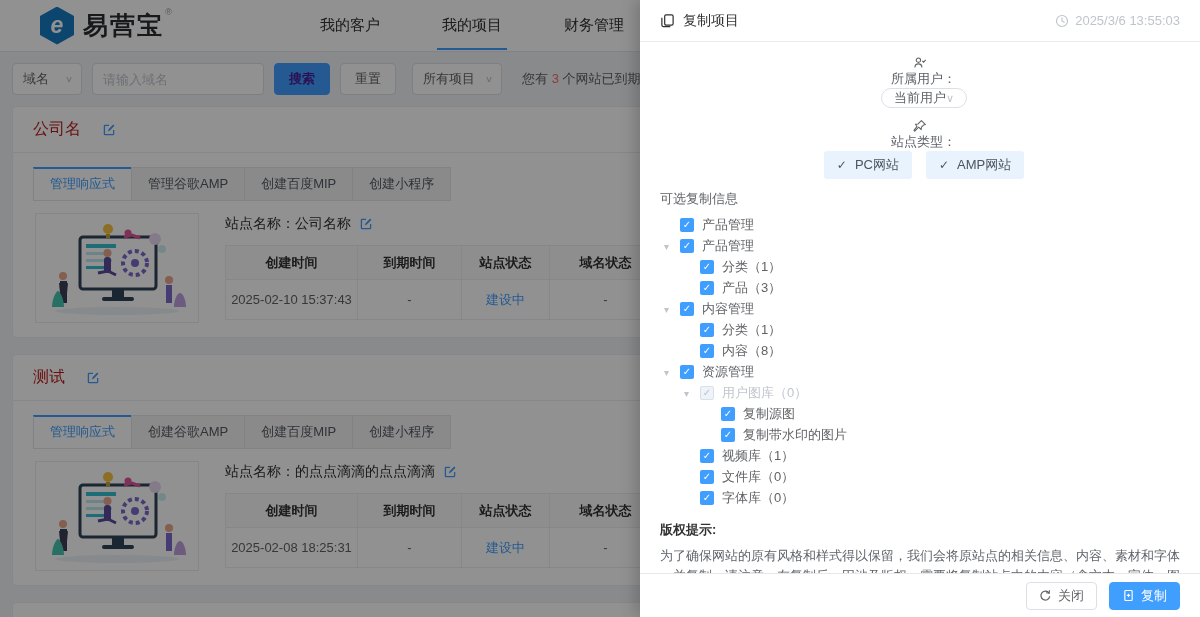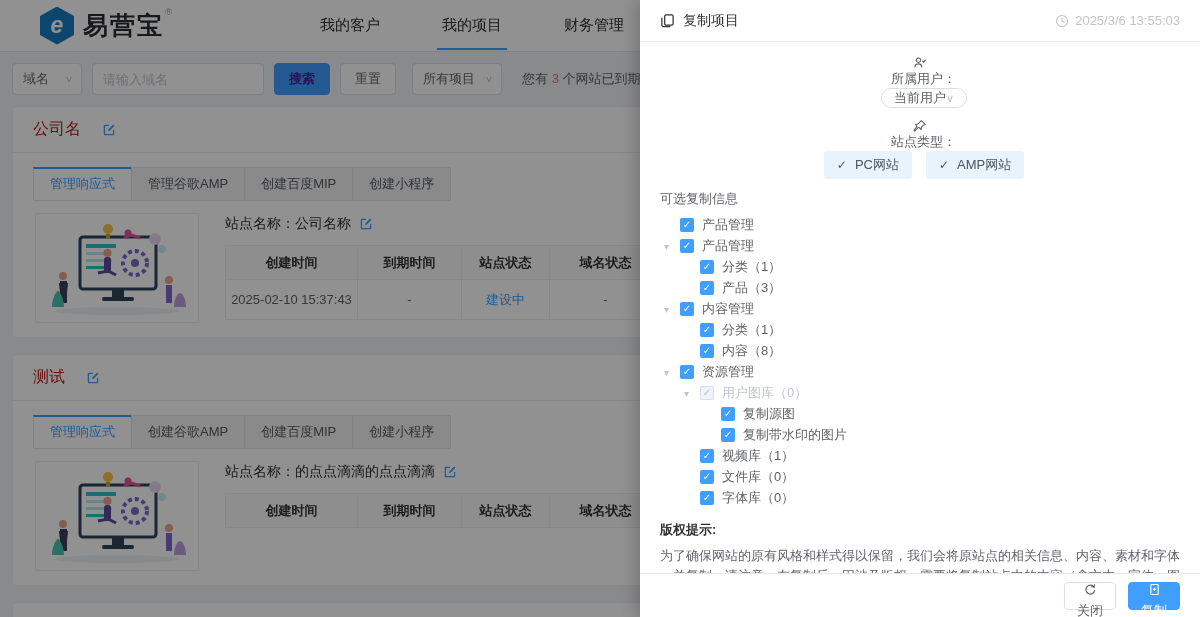--- a/index.html
+++ b/index.html
@@ -76,21 +76,21 @@
   .caret.hide { visibility:hidden; }
   .cb { width:14px; height:14px; flex:none; background:#409eff; border-radius:2px; color:#fff; font-size:10px; line-height:14px;
         text-align:center; margin-right:8px; cursor:pointer; }
   .cb.disabled { background:#eef2fa; border:1px solid #dcdfe6; color:#b9bfc9; line-height:12px; cursor:default; }
   .tree-row.disabled-label { color:#c0c4cc; }
 
   .copyright-title { font-weight:bold; color:#303133; margin:13px 0 7px; }
   .copyright-text { color:#5f646b; line-height:20px; }
 
   .drawer-footer { flex:none; height:44px; border-top:1px solid #e8e8e8; display:flex; align-items:center; justify-content:flex-end; gap:12px; padding:0 20px; }
-  .fbtn { height:28px; border-radius:4px; font-size:13px; display:flex; align-items:center; gap:6px; padding:0 12px; cursor:pointer; border:1px solid #dcdfe6; background:#fff; color:#606266;flex-direction:column; }
+  .fbtn { height:28px; border-radius:4px; font-size:13px; display:flex; align-items:center; gap:6px; padding:0 12px; cursor:pointer; border:1px solid #dcdfe6; background:#fff; color:#606266; }
   .fbtn.primary { background:#409eff; border-color:#409eff; color:#fff; }
 
   svg { display:block; }
 </style>
 </head>
 <body>
 
 <div>
 
   <div class="topbar">
@@ -269,20 +269,26 @@
             </span>
           </div>
           <table class="site-table">
             <tbody>
                 <tr>
               <th class="c-created">创建时间</th>
               <th class="c-expire">到期时间</th>
               <th class="c-status">站点状态</th>
               <th class="c-domain">域名状态</th>
             </tr>
+            <tr>
+              <td>2025-02-08 18:25:31</td>
+              <td>-</td>
+              <td><span class="status-link">建设中</span></td>
+              <td>-</td>
+            </tr>
           </tbody>
             </table>
         </div>
       </div>
     </div>
   </div>
 
   <div class="card" style="height:40px"></div>
 </div>
 

